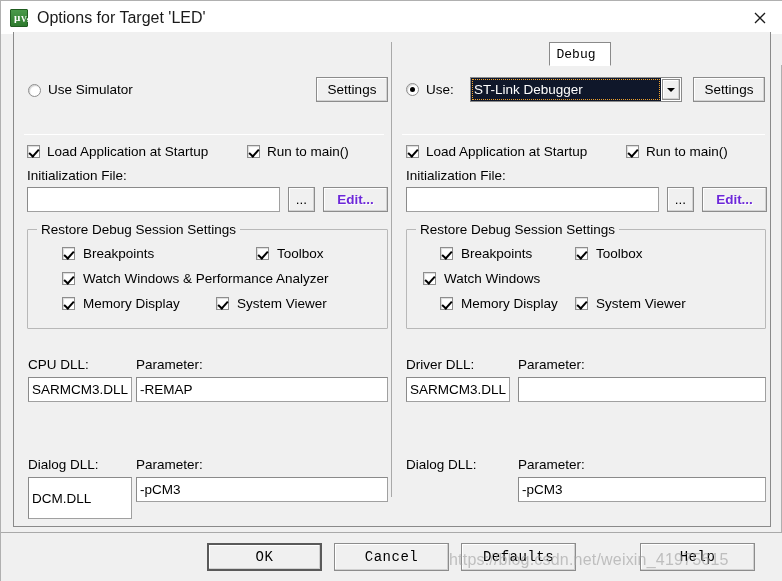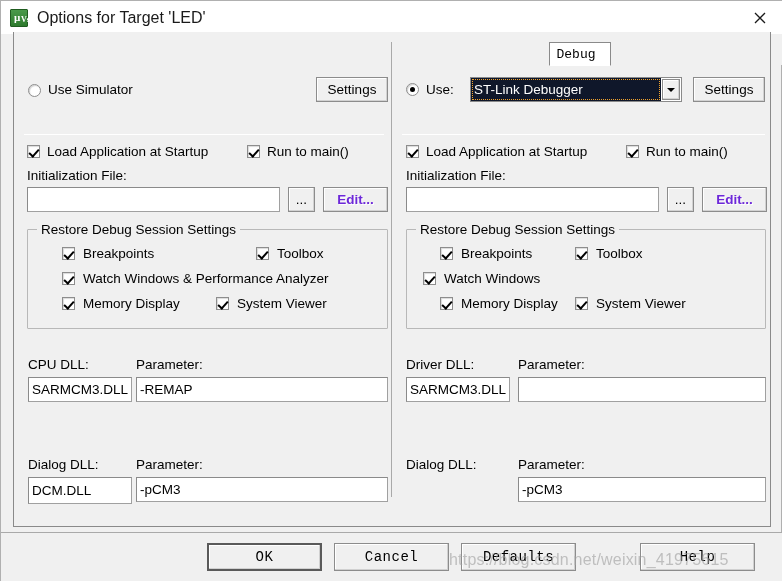--- a/index.html
+++ b/index.html
@@ -410,21 +410,21 @@
         </div>
       </div>
 
       <div class="lbl" style="position:absolute; left:14px; top:325px;">CPU DLL:</div>
       <div class="lbl" style="position:absolute; left:122px; top:325px;">Parameter:</div>
       <div class="txt" style="position:absolute; left:14px; top:345px; width:104px; height:25px;">SARMCM3.DLL</div>
       <div class="txt" style="position:absolute; left:122px; top:345px; width:252px; height:25px;">-REMAP</div>
 
       <div class="lbl" style="position:absolute; left:14px; top:425px;">Dialog DLL:</div>
       <div class="lbl" style="position:absolute; left:122px; top:425px;">Parameter:</div>
-      <div class="txt" style="position:absolute; left:14px; top:445px; width:104px; height:27px;">DCM.DLL</div>
+      <div class="txt" style="position:absolute; left:14px; top:445px; width:104px; height:42px;">DCM.DLL</div>
       <div class="txt" style="position:absolute; left:122px; top:445px; width:252px; height:25px;">-pCM3</div>
 
     </div>
 
     <div class="col" id="col-right">
 
       <div class="row" style="left:14px; top:50px;">
         <span class="radio checked"></span>
         <span class="lbl" style="margin-left:7px;">Use:</span>
       </div>

